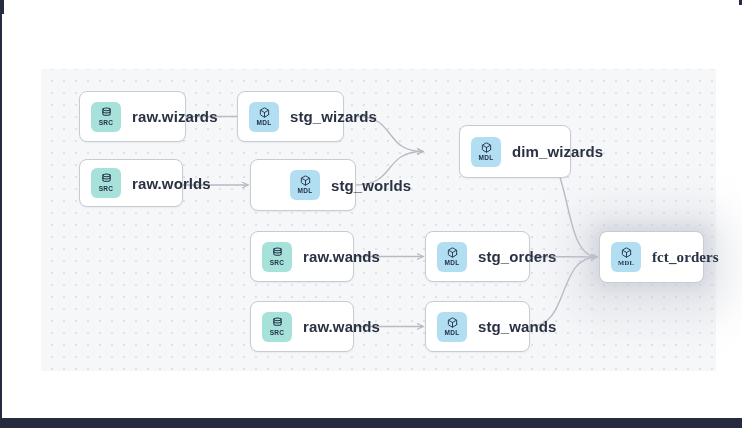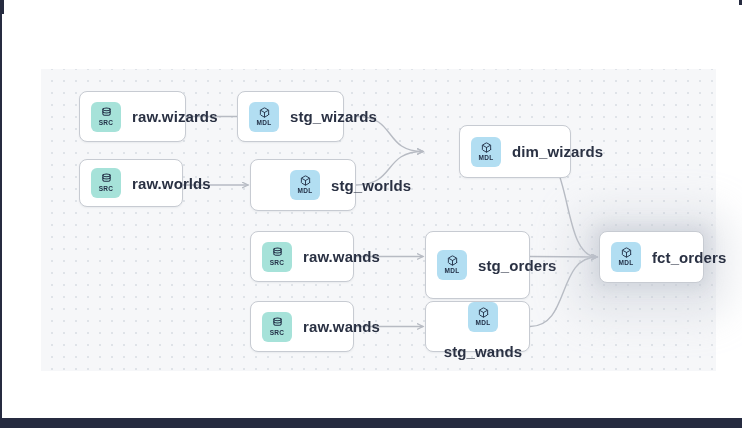--- a/index.html
+++ b/index.html
@@ -179,34 +179,34 @@
             <svg viewBox="0 0 24 24" fill="none" stroke="currentColor" stroke-width="2.2" stroke-linecap="round" stroke-linejoin="round">
               <ellipse cx="12" cy="5" rx="8" ry="3"></ellipse>
               <path d="M4 5v5c0 1.66 3.58 3 8 3s8-1.34 8-3V5"></path>
               <path d="M4 10v5c0 1.66 3.58 3 8 3s8-1.34 8-3v-5"></path>
             </svg>
           </span>
           <span class="badge-text">SRC</span>
         </span>
         <span class="node-label">raw.wands</span>
       </div>
-      <div class="node" style="left: 425px; top: 231px; width: 105px; height: 68px;">
+      <div class="node" style="left: 425px; top: 231px; width: 105px; height: 51px;">
         <span class="badge mdl">
           <span>
             <svg viewBox="0 0 24 24" fill="none" stroke="currentColor" stroke-width="2" stroke-linecap="round" stroke-linejoin="round">
               <path d="M21 16V8a2 2 0 0 0-1-1.73l-7-4a2 2 0 0 0-2 0l-7 4A2 2 0 0 0 3 8v8a2 2 0 0 0 1 1.73l7 4a2 2 0 0 0 2 0l7-4A2 2 0 0 0 21 16z"></path>
               <polyline points="3.27 6.96 12 12.01 20.73 6.96"></polyline>
               <line x1="12" y1="22.08" x2="12" y2="12"></line>
             </svg>
           </span>
           <span class="badge-text">MDL</span>
         </span>
         <span class="node-label">stg_orders</span>
       </div>
-      <div class="node highlighted" style="left: 599px; top: 231px; width: 105px; height: 52px;">
+      <div class="node highlighted" style="left: 599px; top: 231px; width: 105px; height: 52px; font-family: Liberation Serif, serif;">
         <span class="badge mdl">
           <span>
             <svg viewBox="0 0 24 24" fill="none" stroke="currentColor" stroke-width="2" stroke-linecap="round" stroke-linejoin="round">
               <path d="M21 16V8a2 2 0 0 0-1-1.73l-7-4a2 2 0 0 0-2 0l-7 4A2 2 0 0 0 3 8v8a2 2 0 0 0 1 1.73l7 4a2 2 0 0 0 2 0l7-4A2 2 0 0 0 21 16z"></path>
               <polyline points="3.27 6.96 12 12.01 20.73 6.96"></polyline>
               <line x1="12" y1="22.08" x2="12" y2="12"></line>
             </svg>
           </span>
           <span class="badge-text">MDL</span>
         </span>
@@ -218,21 +218,21 @@
             <svg viewBox="0 0 24 24" fill="none" stroke="currentColor" stroke-width="2.2" stroke-linecap="round" stroke-linejoin="round">
               <ellipse cx="12" cy="5" rx="8" ry="3"></ellipse>
               <path d="M4 5v5c0 1.66 3.58 3 8 3s8-1.34 8-3V5"></path>
               <path d="M4 10v5c0 1.66 3.58 3 8 3s8-1.34 8-3v-5"></path>
             </svg>
           </span>
           <span class="badge-text">SRC</span>
         </span>
         <span class="node-label">raw.wands</span>
       </div>
-      <div class="node" style="left: 425px; top: 301px; width: 105px; height: 51px; flex-direction: column;">
+      <div class="node" style="left: 425px; top: 301px; width: 105px; height: 51px;">
         <span class="badge mdl">
           <span>
             <svg viewBox="0 0 24 24" fill="none" stroke="currentColor" stroke-width="2" stroke-linecap="round" stroke-linejoin="round">
               <path d="M21 16V8a2 2 0 0 0-1-1.73l-7-4a2 2 0 0 0-2 0l-7 4A2 2 0 0 0 3 8v8a2 2 0 0 0 1 1.73l7 4a2 2 0 0 0 2 0l7-4A2 2 0 0 0 21 16z"></path>
               <polyline points="3.27 6.96 12 12.01 20.73 6.96"></polyline>
               <line x1="12" y1="22.08" x2="12" y2="12"></line>
             </svg>
           </span>
           <span class="badge-text">MDL</span>
         </span>

